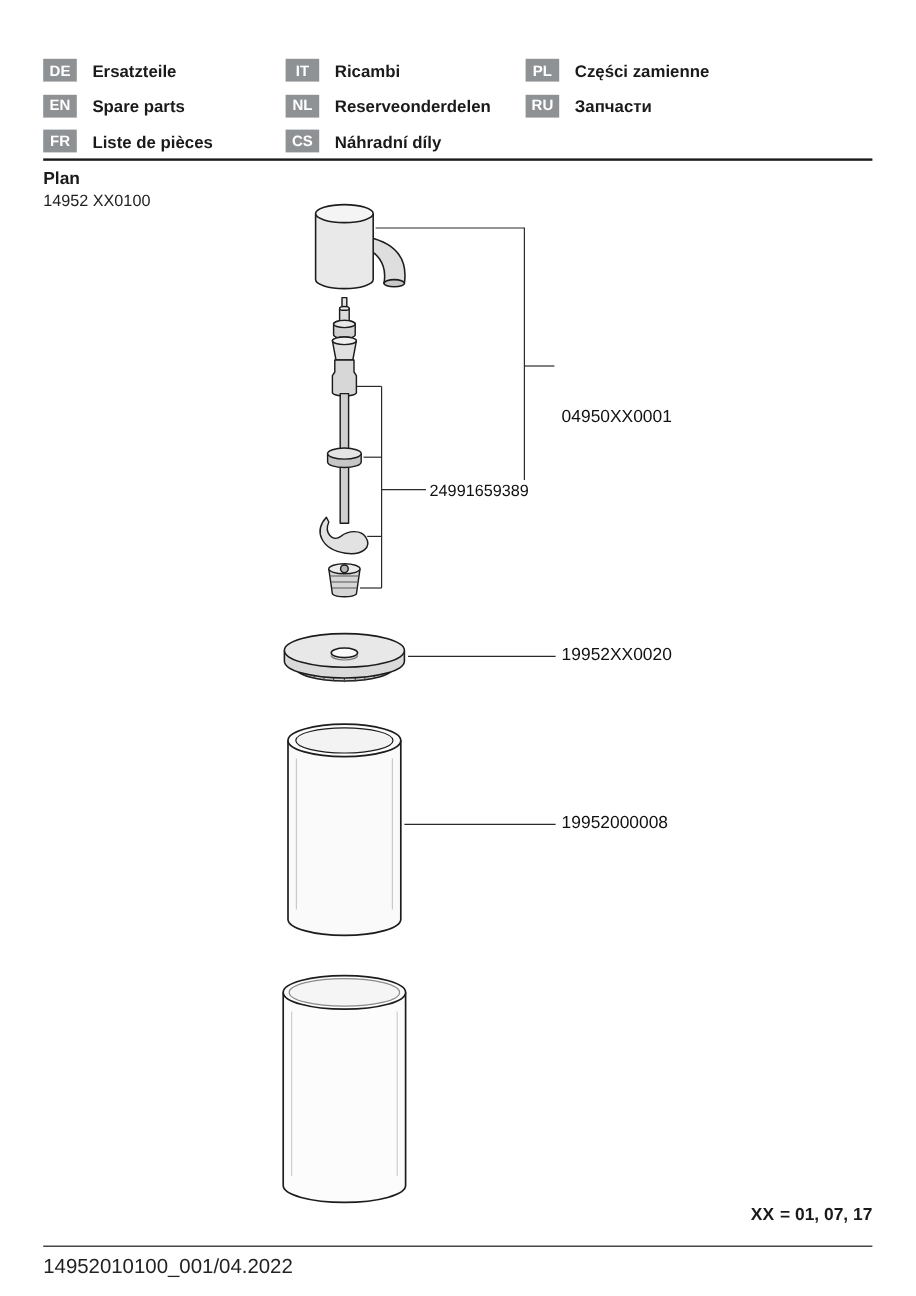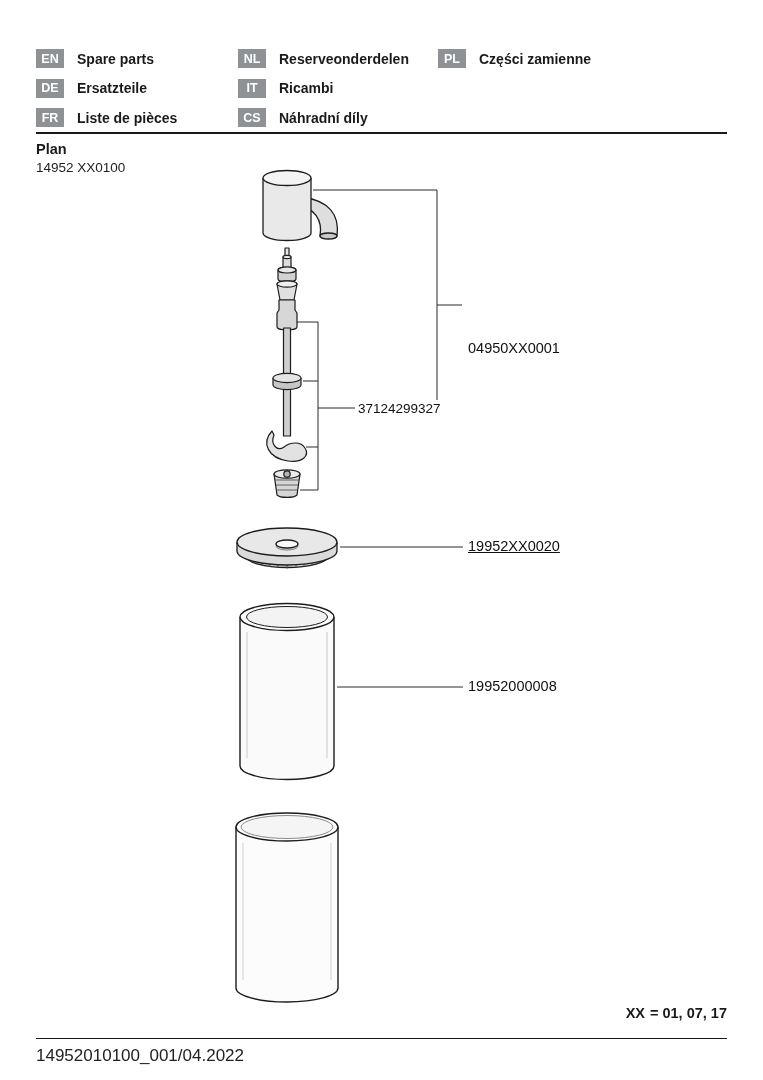--- a/index.html
+++ b/index.html
@@ -34,60 +34,64 @@
 
   .product { position:absolute; left:36px; top:141px; }
   .series { font-size:14.5px; font-weight:bold; }
   .model { font-size:13.5px; margin-top:3px; color:#222; }
 
   .diagram { position:absolute; left:0; top:0; width:763px; height:1080px; }
 
   .part-label { position:absolute; font-size:14.5px; color:#111; white-space:nowrap; line-height:17px; }
   .pl-1 { left:468px; top:296px;margin-top:44px; }
   .pl-2 { left:355px; top:400px; font-size:13.5px; background:#fff; padding:0 3px; }
-  .pl-3 { left:468px; top:538px;text-decoration:underline; }
+  .pl-3 { left:468px; top:538px; }
   .pl-4 { left:468px; top:678px;text-align:right; }
 
   .variants { position:absolute; right:36px; top:1005px; font-size:14.5px; text-align:right;font-weight:bold; }
   .variants b { margin-right:5px; }
   .doc-code { position:absolute; left:36px; top:1046px; font-size:17px; color:#222; }
 </style>
 </head>
 <body>
 
 <div class="page">
 
   <div class="lang-grid">
     <div class="lang-item">
+      <span class="lang-badge">DE</span>
+      <span class="lang-label">Ersatzteile</span>
+    </div>
+    <div class="lang-item">
       <span class="lang-badge">EN</span>
       <span class="lang-label">Spare parts</span>
-    </div>
-    <div class="lang-item">
-      <span class="lang-badge">DE</span>
-      <span class="lang-label">Ersatzteile</span>
     </div>
     <div class="lang-item">
       <span class="lang-badge">FR</span>
       <span class="lang-label">Liste de pièces</span>
     </div>
     <div class="lang-item">
+      <span class="lang-badge">IT</span>
+      <span class="lang-label">Ricambi</span>
+    </div>
+    <div class="lang-item">
       <span class="lang-badge">NL</span>
       <span class="lang-label">Reserveonderdelen</span>
-    </div>
-    <div class="lang-item">
-      <span class="lang-badge">IT</span>
-      <span class="lang-label">Ricambi</span>
     </div>
     <div class="lang-item">
       <span class="lang-badge">CS</span>
       <span class="lang-label">Náhradní díly</span>
     </div>
     <div class="lang-item">
       <span class="lang-badge">PL</span>
       <span class="lang-label">Części zamienne</span>
+    </div>
+    <div class="lang-item">
+      <span class="lang-badge">RU</span>
+      <span class="lang-label">Запчасти</span>
     </div>
   </div>
 
 
   <div class="rule rule-top"></div>
 
   <div class="product">
     <div class="series">Plan</div>
     <div class="model">14952 XX0100</div>
   </div>
@@ -157,21 +161,21 @@
 
     <g stroke="#1c1c1c" stroke-width="1.4" stroke-linejoin="round">
       <path d="M236,827 V988 A51,14 0 0 0 338,988 V827" fill="#fcfcfc"></path>
       <ellipse cx="287" cy="827" rx="51" ry="14" fill="#fdfdfd"></ellipse>
       <ellipse cx="287" cy="827" rx="46" ry="11.5" fill="#f5f5f5" stroke="#8a8a8a" stroke-width="1"></ellipse>
       <path d="M243,843 V980 M331,843 V980" stroke="#cfcfcf" stroke-width="1" fill="none"></path>
     </g>
   </svg>
 
   <div class="part-label pl-1">04950XX0001</div>
-  <div class="part-label pl-2">37124299327</div>
+  <div class="part-label pl-2">24991659389</div>
   <div class="part-label pl-3">19952XX0020</div>
   <div class="part-label pl-4">19952000008</div>
 
   <div class="variants">
     <b>XX</b><span>= 01, 07, 17</span>
   </div>
 
   <div class="rule rule-bottom"></div>
   <div class="doc-code">14952010100_001/04.2022</div>
 

